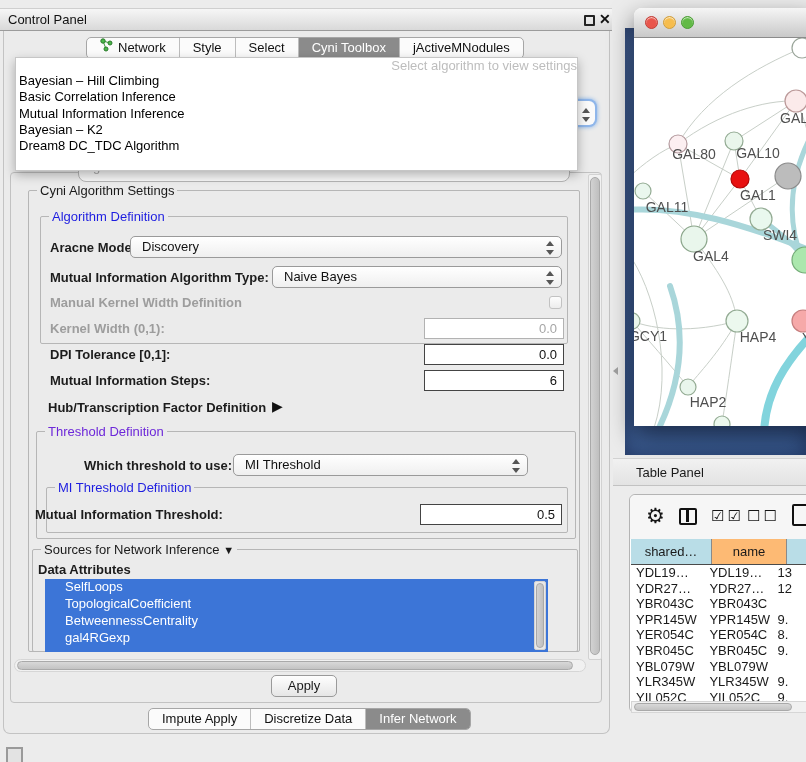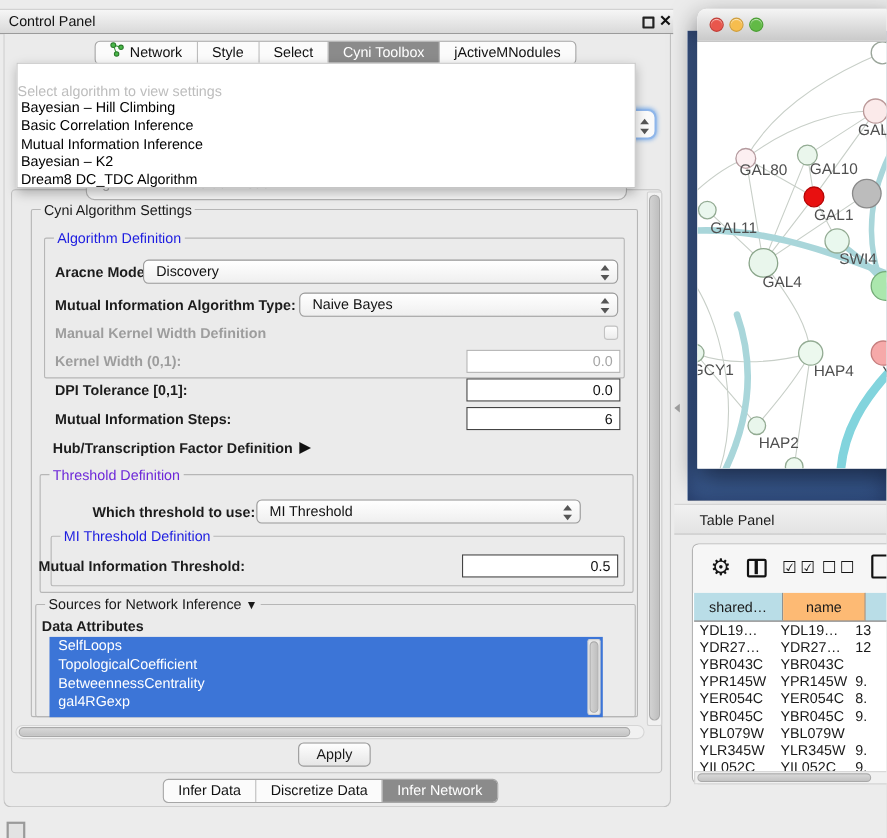--- a/index.html
+++ b/index.html
@@ -51,29 +51,29 @@
   background:linear-gradient(#fdfdfd,#ececec)}
 
 
 .vtrack{position:absolute;background:#f1f1f1;border:1px solid #d2d2d2;border-radius:2px}
 .vthumb{position:absolute;background:linear-gradient(90deg,#d2d2d2,#bfbfbf);border:1px solid #a9a9a9;border-radius:6px}
 .htrack{position:absolute;background:#f1f1f1;border:1px solid #d6d6d6;border-radius:7px}
 .hthumb{position:absolute;background:linear-gradient(#d8d8d8,#c3c3c3);border:1px solid #a9a9a9;border-radius:5px}
 
 
 .attr-list{position:absolute;background:#3c75d7;overflow:hidden}
-.attr-item{height:17px;font-size:13px;line-height:16px;color:#fff;padding-left:8px;white-space:nowrap}
+.attr-item{height:17px;font-size:13px;line-height:16px;color:#fff;padding-left:20px;white-space:nowrap}
 
 .btn{position:absolute;height:22px;background:linear-gradient(#fefefe,#e6e6e6);
   border:1px solid #9a9a9a;border-radius:5px;font-size:13px;text-align:center;line-height:20px}
 
 
 .popup{left:15px;top:57px;width:563px;height:114px;background:#fff;border:1px solid #c6c6c6;
   box-shadow:0 4px 10px rgba(0,0,0,.28);z-index:50}
-.popup .ph{height:14px;font-size:13px;color:#bdbdbd;text-align:left;line-height:14px;margin-top:18px}
+.popup .ph{height:14px;font-size:13px;color:#bdbdbd;text-align:right;line-height:14px;margin-top:1px}
 .popup .opt{height:16.3px;font-size:13px;line-height:16px;padding-left:3px;color:#000;white-space:nowrap}
 .popup .opt.b{font-weight:bold}
 
 
 .ghost-combo{left:78px;top:152px;width:492px;height:30px;background:#f7f7f7;border:1px solid #b4b4b4;
   border-radius:8px;z-index:5;font-size:13px;line-height:28px;color:#a9a9a9;padding-left:14px}
 .focus-frag{left:575px;top:99px;width:22px;height:28px;background:#fafafa;border:2px solid #8fb6ea;
   border-left:none;border-radius:0 8px 8px 0;box-shadow:0 0 4px #7aace8;z-index:5}
 
 
@@ -220,21 +220,21 @@
       <div class="attr-item">gal4RGexp</div>
     </div>
   <div class="abs vtrack" style="left:534px;top:581px;width:12px;height:69px;background:#e9e9e9">
     <div class="vthumb" style="left:1px;top:1px;width:8px;height:65px"></div>
   </div>
 
   <div class="abs btn" style="left:271px;top:675px;width:66px">Apply</div>
 
   <div class="abs segbar" style="left:148px;top:708px">
       <div class="seg">
-        <span>Infer Data</span>
+        <span>Impute Apply</span>
       </div>
       <div class="seg">
         <span>Discretize Data</span>
       </div>
       <div class="seg sel">
         <span>Infer Network</span>
       </div>
     </div>
 
   <div class="abs ghost-combo">gal-filtered.sif default node</div>

